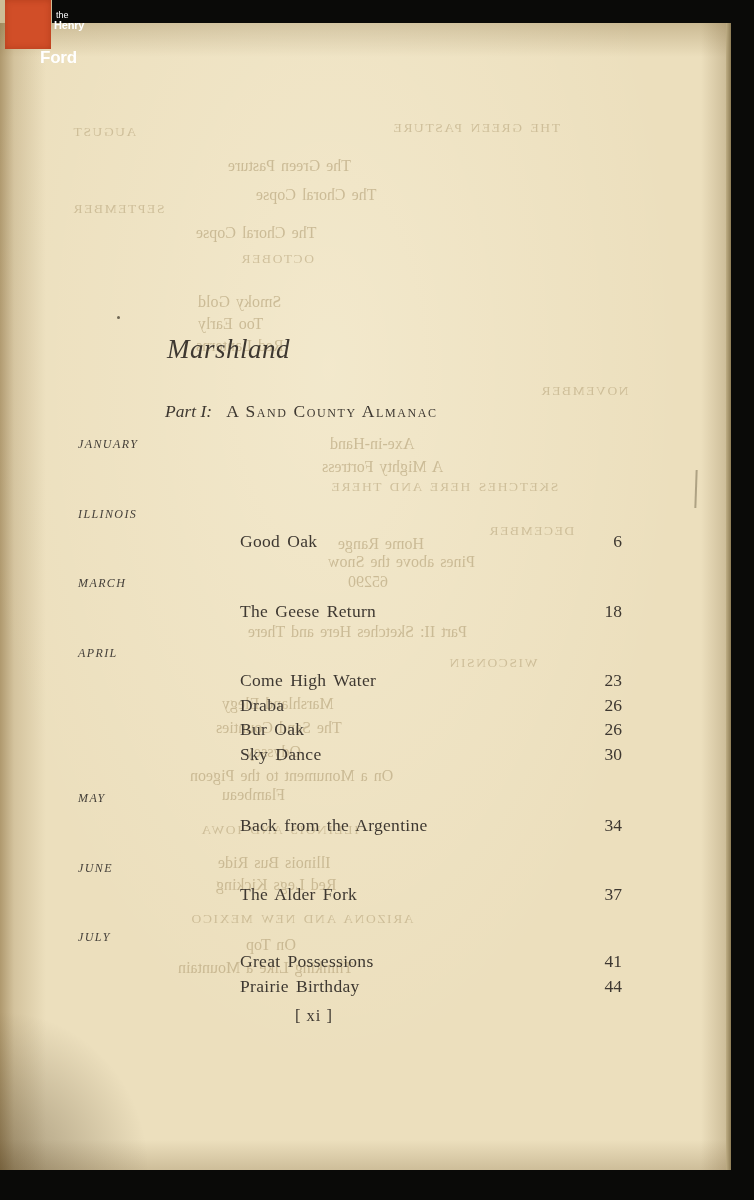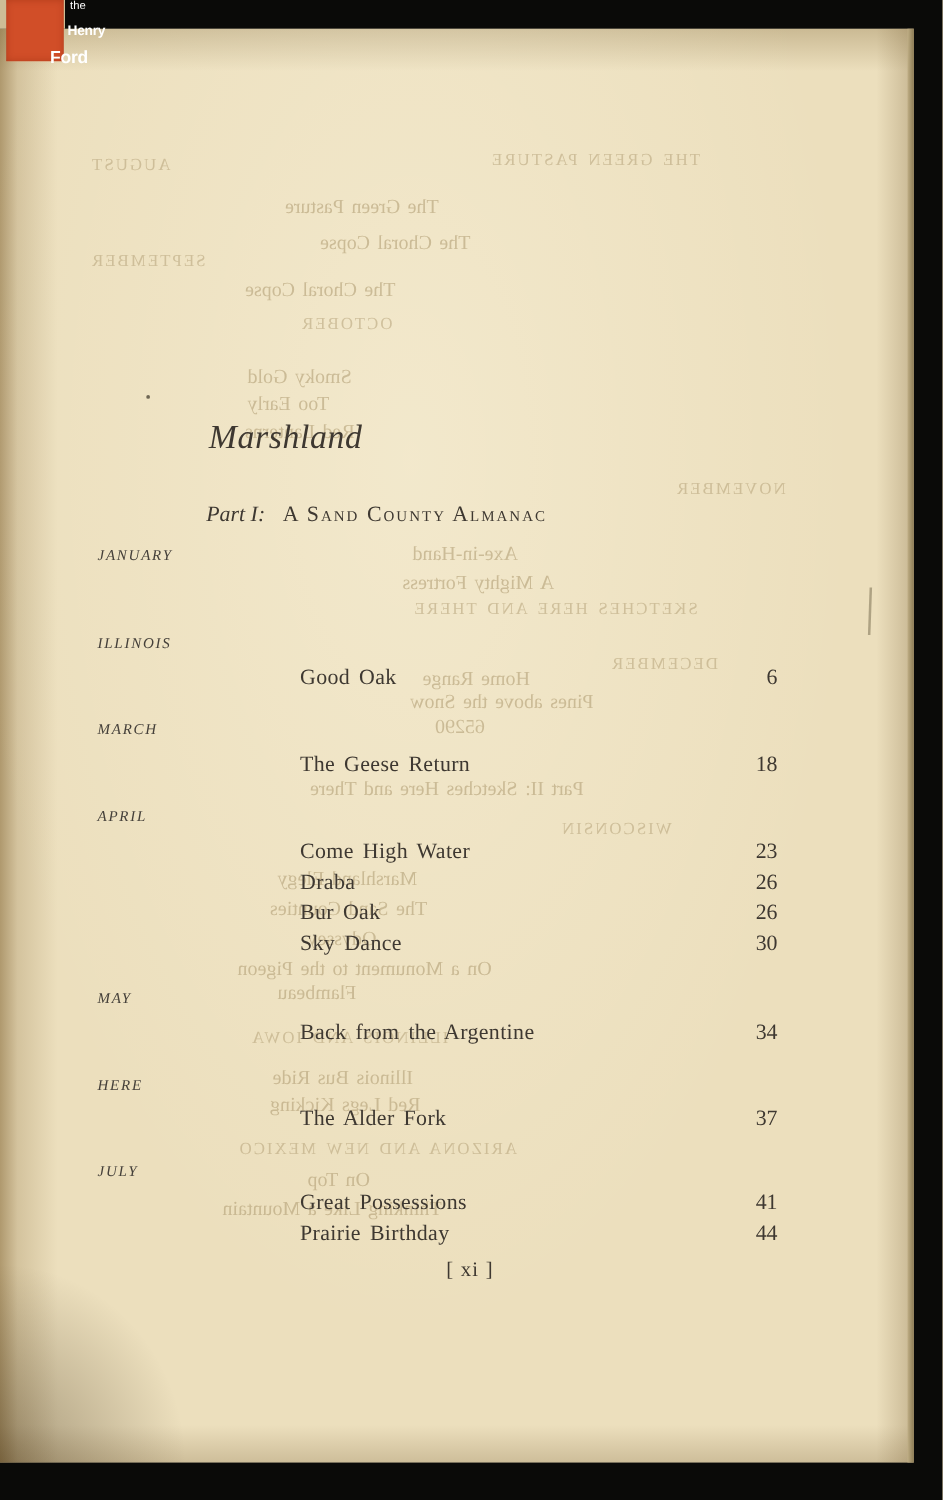--- a/index.html
+++ b/index.html
@@ -28,23 +28,23 @@
     position:absolute;left:0;bottom:0;width:150px;height:160px;
     background:radial-gradient(ellipse at 0% 100%, rgba(55,38,12,0.40), rgba(55,38,12,0) 70%);
   }
   
   .corner-strip{position:absolute;left:0;top:0;width:52px;height:23px;background:#cdbd96;}
   .logo{
     position:absolute;left:5px;top:0;width:46px;height:49px;background:#d14e28;
     font-family:"Liberation Sans", sans-serif;color:#fff;line-height:1;
     box-shadow:inset 0 0 6px rgba(120,30,5,.35);
   }
-  .logo .w1{position:absolute;left:7px;top:0;font-size:9px;padding-left:44px;}
+  .logo .w1{position:absolute;left:7px;top:11px;font-size:9px;padding-left:44px;}
   .logo .w2{position:absolute;left:14px;top:20px;font-size:11px;font-weight:bold;letter-spacing:-.2px;margin-left:35px;}
-  .logo .w3{position:absolute;left:7px;top:38px;font-size:14px;font-weight:bold;letter-spacing:-.2px;padding-left:28px;}
+  .logo .w3{position:absolute;left:7px;top:49px;font-size:17px;font-weight:bold;letter-spacing:-.2px;padding-left:28px;}
   
   .ink{color:#3e3831;}
   .contents-title{
     position:absolute;left:167px;top:311px;
     font-style:italic;font-size:27px;letter-spacing:.5px;
   }
   .part-heading{position:absolute;left:165px;top:378px;font-size:17.5px;white-space:nowrap;}
   .part-label{font-style:italic;margin-right:14px;}
   .part-title{font-variant:small-caps;letter-spacing:1.6px;}
   .month{
@@ -52,21 +52,21 @@
     letter-spacing:1.4px;color:#45403a;
   }
   .entry{position:absolute;left:0;width:100%;height:22px;}
   .entry .t{
     position:absolute;left:240px;font-size:17.5px;letter-spacing:.3px;word-spacing:2.5px;
   }
   .entry .p{
     position:absolute;left:556px;width:66px;text-align:right;font-size:17.5px;
   }
   .folio{
-    position:absolute;left:295px;top:983px;width:100px;text-align:right;
+    position:absolute;left:295px;top:983px;width:100px;text-align:left;
     font-size:16.5px;letter-spacing:1px;
   }
   
   .bleed{
     position:absolute;transform:scaleX(-1);color:#b5a279;opacity:.62;
     filter:blur(.45px);font-size:16px;white-space:nowrap;word-spacing:2px;
   }
   .bleed.caps{font-size:13.5px;letter-spacing:1.6px;opacity:.55;}
   
   .speck{position:absolute;left:117px;top:293px;width:3px;height:3px;border-radius:50%;
@@ -116,21 +116,21 @@
 
   <div class="part-heading ink">
     <span class="part-label">Part I:</span><span class="part-title">A Sand County Almanac</span>
   </div>
 
   <div class="month" style="top:414px">JANUARY</div>
   <div class="month" style="top:484px">ILLINOIS</div>
   <div class="month" style="top:553px">MARCH</div>
   <div class="month" style="top:623px">APRIL</div>
   <div class="month" style="top:768px">MAY</div>
-  <div class="month" style="top:838px">HERE</div>
+  <div class="month" style="top:838px">JUNE</div>
   <div class="month" style="top:907px">JULY</div>
 
   <div class="entry ink" style="top:508px">
     <span class="t">Good Oak</span>
     <span class="p">6</span>
   </div>
   <div class="entry ink" style="top:578px">
     <span class="t">The Geese Return</span>
     <span class="p">18</span>
   </div>

